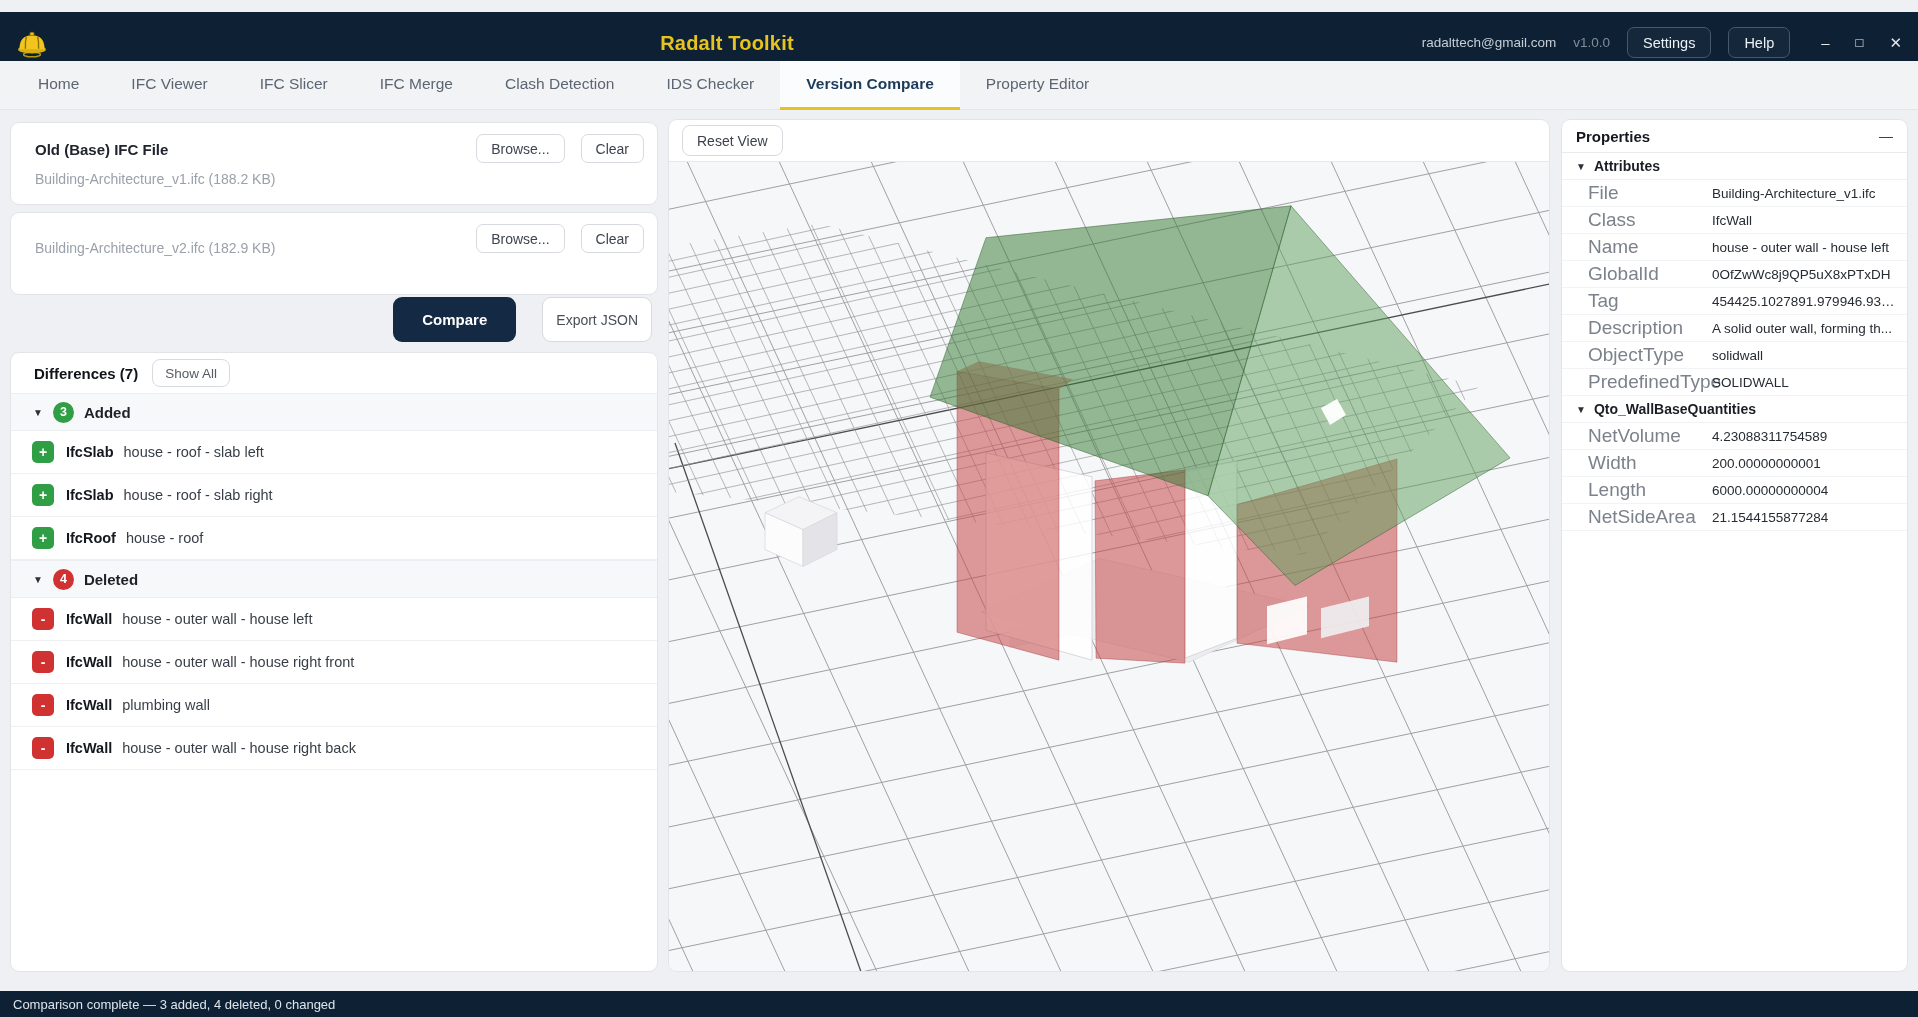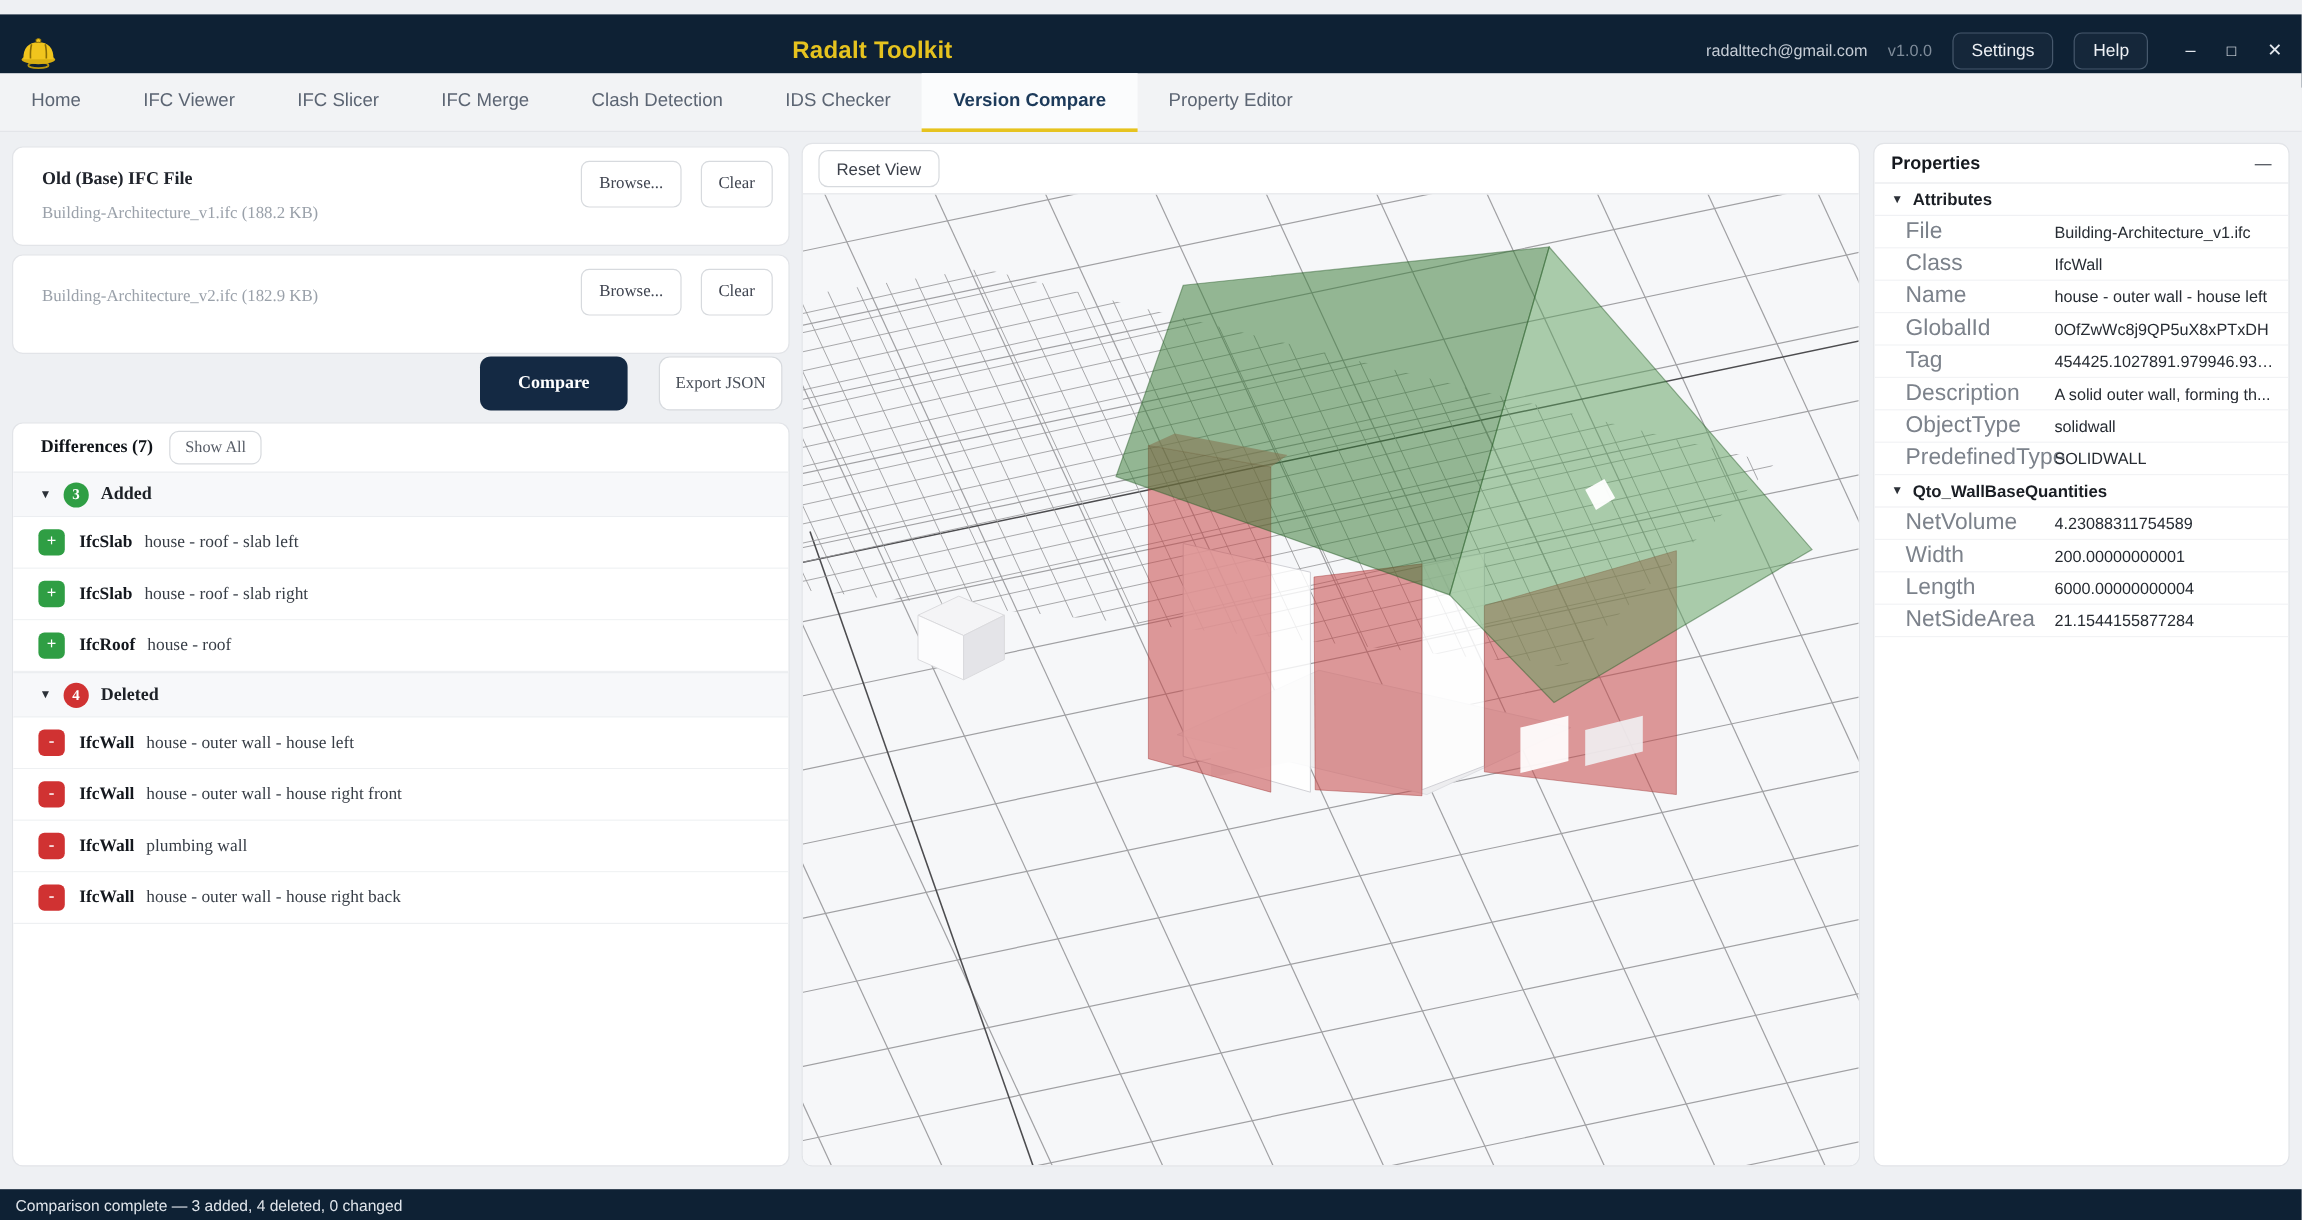--- a/index.html
+++ b/index.html
@@ -17,41 +17,41 @@
   .hdr-version { color:#7f8c9a; font-size:13.5px; }
   .hdr-btn { height:31px; padding:0 15px; background:rgba(255,255,255,0.03);
     border:1px solid #46586c; border-radius:7px; color:#eef1f5; font-size:14.5px;
     font-family:inherit; cursor:pointer; }
   .win-controls { display:flex; align-items:center; gap:26px; margin-left:14px; }
   .win-btn { color:#e3e8ee; font-size:15px; background:none; border:none; cursor:pointer;
     font-family:inherit; line-height:1; }
 
   
   .tabbar { position:absolute; left:0; top:61px; width:1918px; height:49px;
-    background:#f2f3f5; border-bottom:1px solid #e3e5e9; display:flex; }
+    background:#f2f3f5; border-bottom:1px solid #e3e5e9; display:flex; padding-left:12px; }
   .tab { height:49px; display:flex; align-items:center; padding:0 26px; color:#5c6573;
     font-size:15.5px; cursor:pointer; border-bottom:3px solid transparent; }
   .tab.active { color:#1c3a5a; font-weight:700; background:#fbfcfd; border-bottom:3px solid #e6c31f; }
 
   
   .content { position:absolute; left:0; top:110px; right:0; bottom:26px; background:#eef0f3; }
-  .col-left   { position:absolute; left:10px;  top:9px; bottom:19px; width:648px;font-family:Liberation Serif, serif; }
+  .col-left   { position:absolute; left:10px;  top:9px; bottom:19px; width:648px; }
   .col-viewer { position:absolute; left:668px; top:9px; bottom:19px; width:882px; }
   .col-right  { position:absolute; left:1561px;top:9px; bottom:19px; width:347px; }
 
   .card { background:#fff; border:1px solid #e2e4e8; border-radius:9px; }
 
   
   .file-card { position:absolute; left:0; width:648px; height:83px; padding:14px 18px 0 24px; }
   .file-card.old { top:3px; }
   .file-card.new { top:93px; }
   .file-title { font-size:15px; font-weight:700; color:#20242c; margin-top:4px; }
   .file-name  { font-size:14px; color:#9aa1aa; margin-top:13px; }
   .file-btns  { position:absolute; right:13px; top:11px; display:flex; gap:16px; }
-  .sm-btn { height:39px; padding:4px 14px; background:#fff; border:1px solid #d7dade;
+  .sm-btn { height:29px; padding:4px 14px; background:#fff; border:1px solid #d7dade;
     border-radius:7px; color:#3f4450; font-size:14px; font-family:inherit; cursor:pointer; }
 
   
   .actions-row { position:absolute; top:178px; right:6px; display:flex; gap:12px;align-items:flex-end; }
   .compare-btn { width:123px; height:45px; background:#142943; color:#fff; border:none;
     border-radius:9px; font-size:15px; font-weight:700; font-family:inherit; cursor:pointer; }
   .export-btn { height:45px; padding:0 13px; background:#fff; border:1px solid #d7dade;
     border-radius:9px; color:#494f59; font-size:14px; font-family:inherit; cursor:pointer;margin-left:14px; }
 
   

